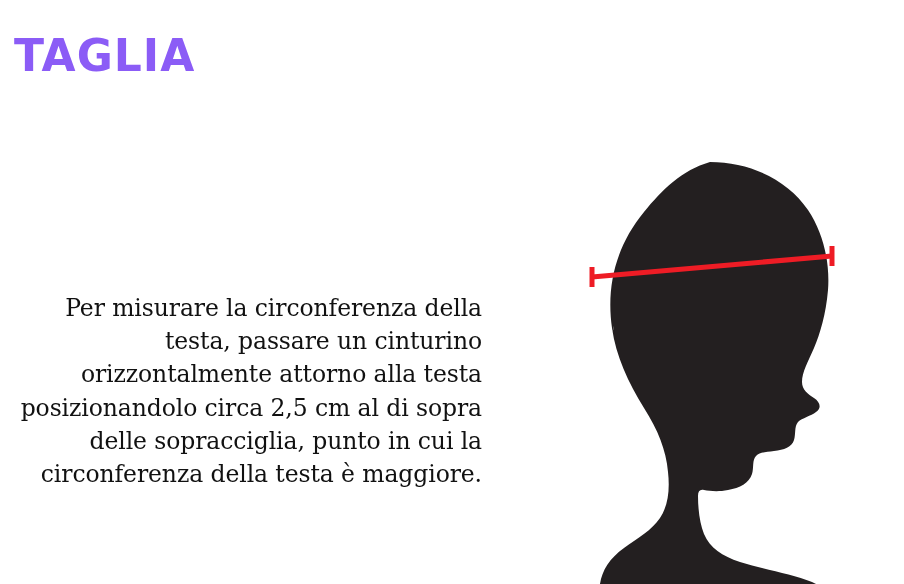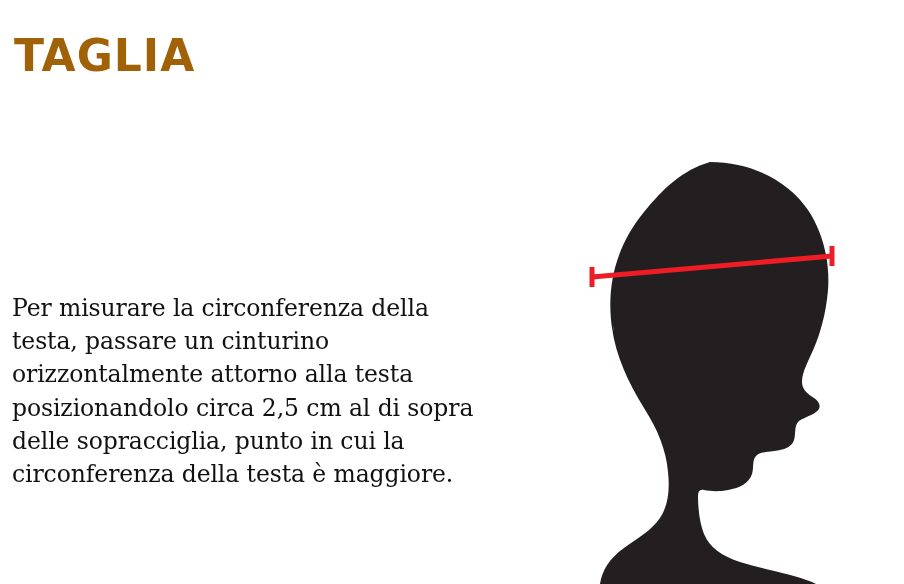--- a/index.html
+++ b/index.html
@@ -22,35 +22,35 @@
     background: #ffffff;
   }
   .title {
     position: absolute;
     left: 14px;
     top: 4px;
     font-family: "DejaVu Sans", sans-serif;
     font-weight: bold;
     font-size: 44px;
     letter-spacing: 1px;
-    color: #a16207;
+    color: #8b5cf6;
     line-height: 1.05;
     white-space: nowrap;
   }
   .body-text {
     position: absolute;
     left: 12px;
     top: 268px;
     width: 470px;
     font-family: "DejaVu Serif", serif;
     font-size: 23.5px;
     line-height: 1.42;
     color: #111111;
     letter-spacing: -0.1px;
-    text-align: left;
+    text-align: right;
     white-space: pre-line;
   }
   .figure {
     position: absolute;
     left: 540px;
     top: 150px;
     width: 350px;
     height: 434px;
   }
   .figure svg {

